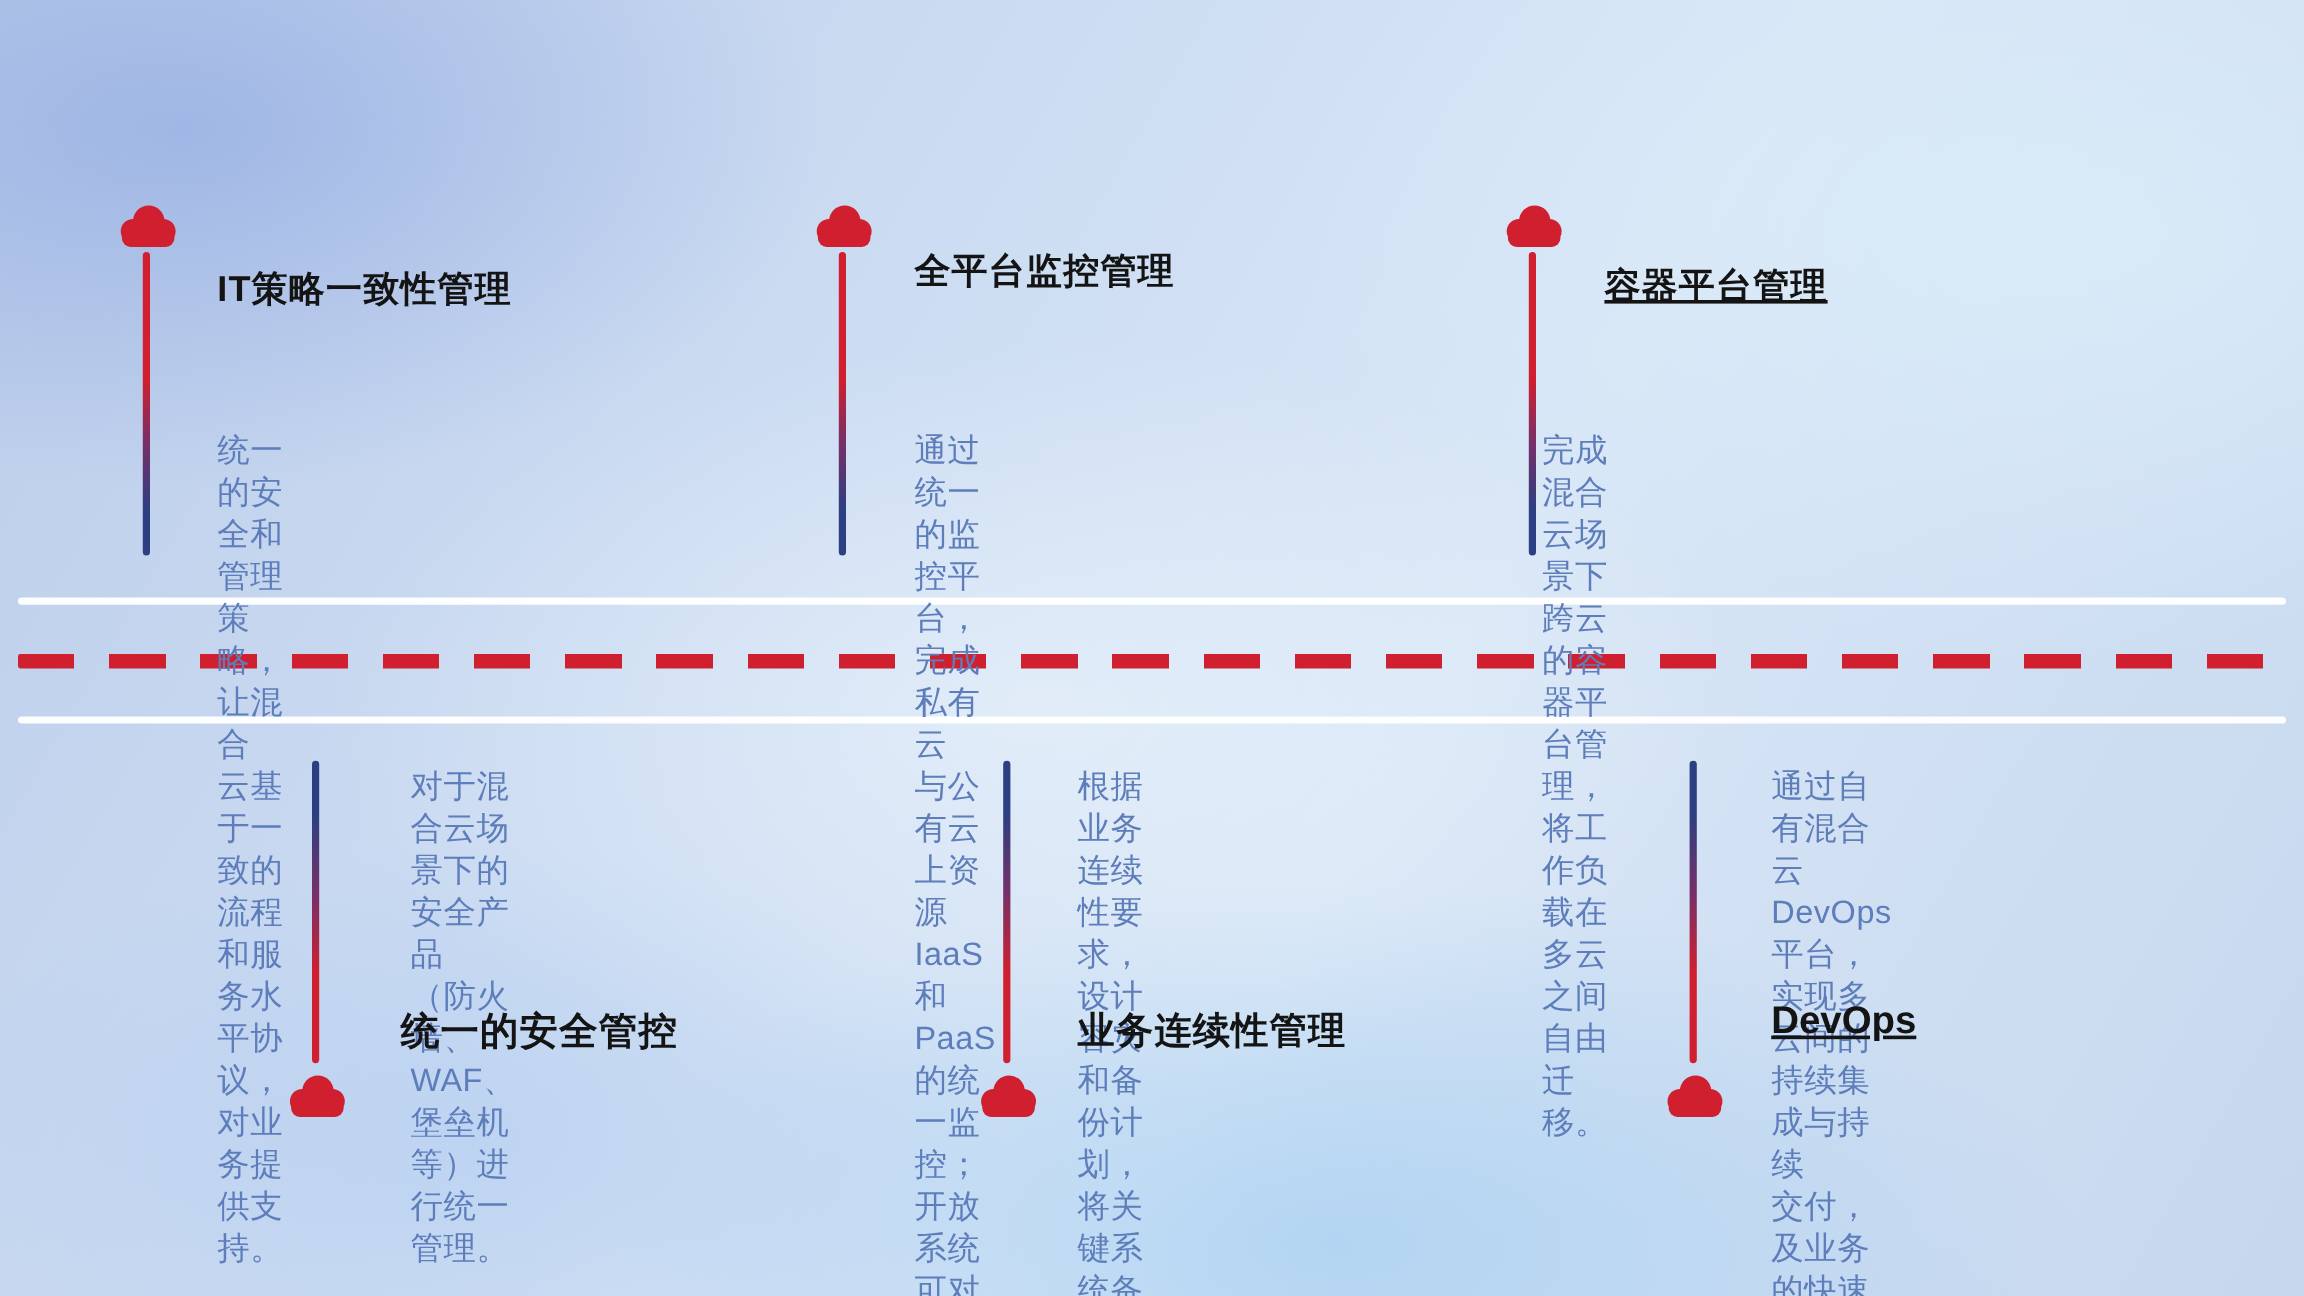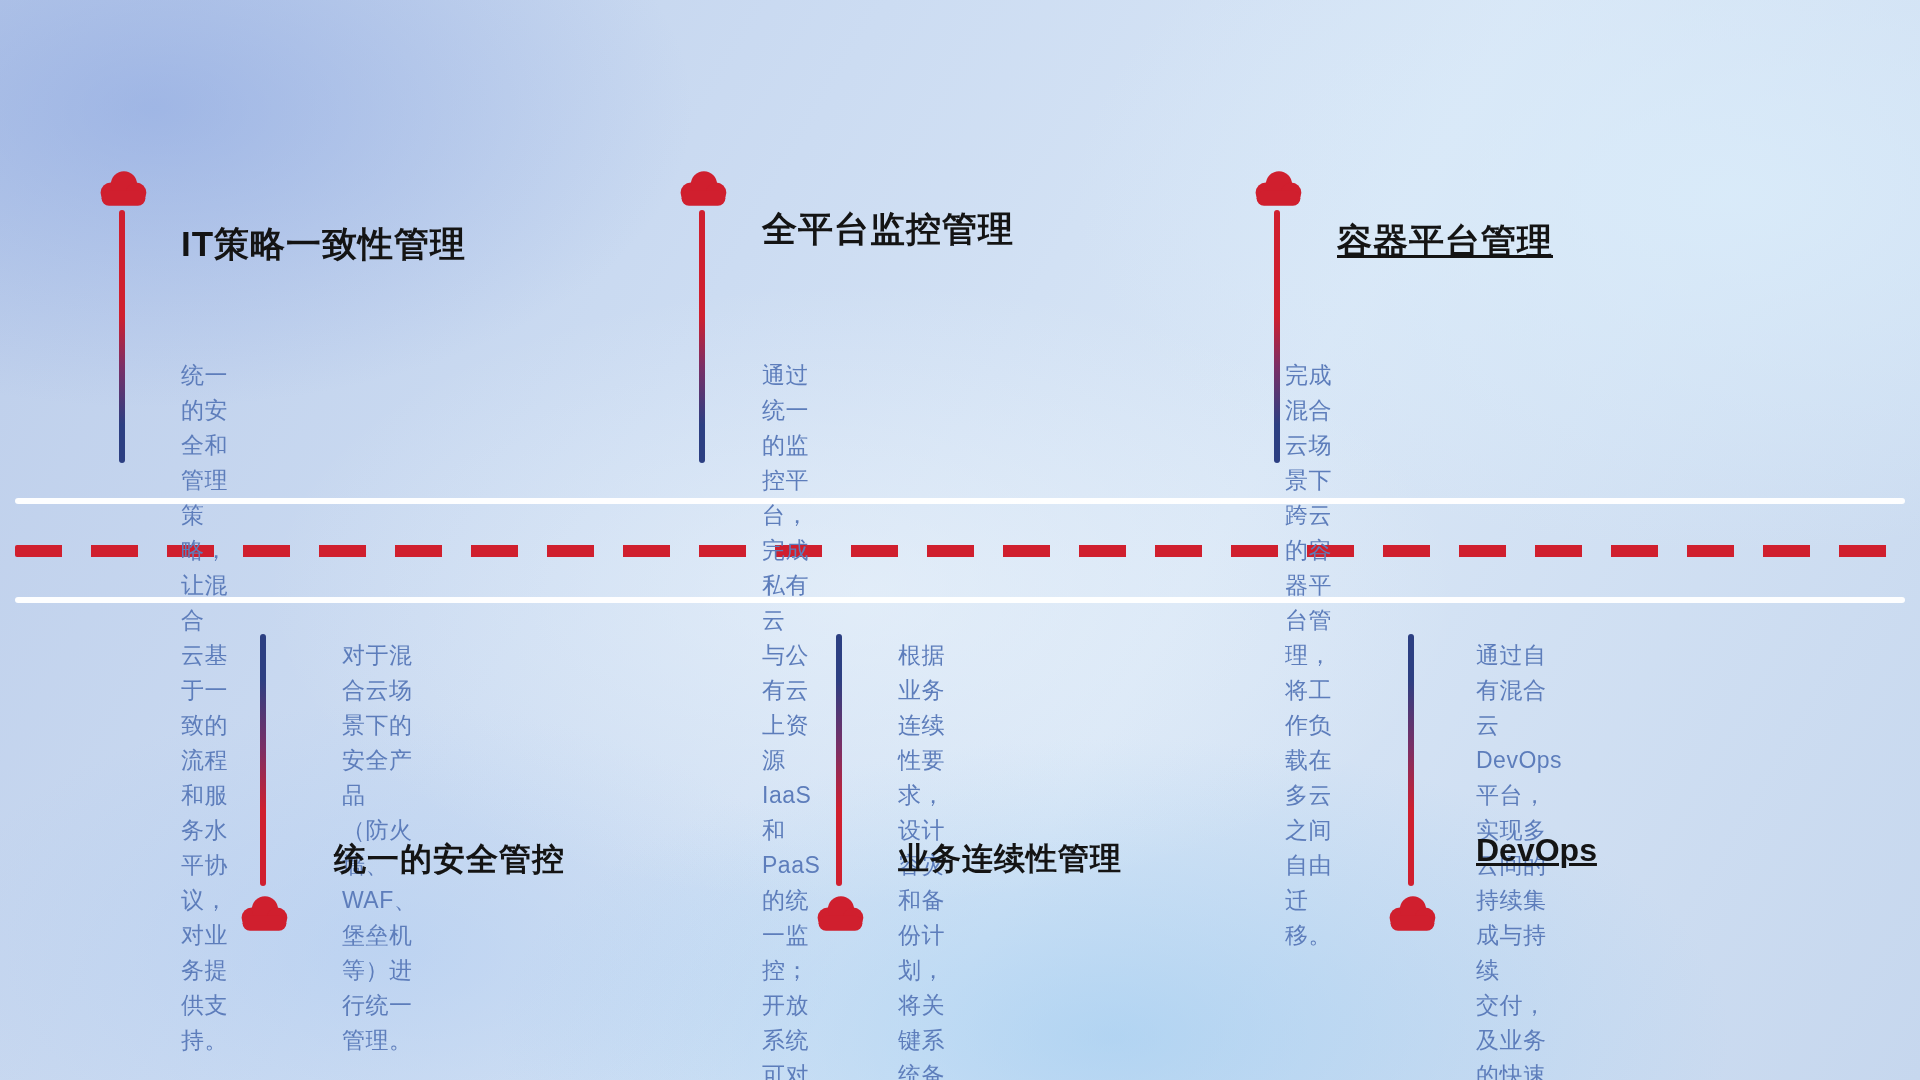--- a/index.html
+++ b/index.html
@@ -14,25 +14,25 @@
       radial-gradient(950px 460px at 58% 96%, rgba(150,200,240,0.55), transparent 65%),
       radial-gradient(700px 380px at 20% 88%, rgba(170,200,240,0.45), transparent 65%),
       linear-gradient(120deg,#bccdea 0%,#ccdcf2 35%,#d8e6f6 60%,#c6d7ee 100%);
   }
   .item{position:absolute;}
   .cloud-icon{position:absolute;width:56px;height:40px;color:var(--red);}
   .vline{position:absolute;width:6px;border-radius:3px;}
   .vline.down{background:linear-gradient(to bottom,var(--red) 0%,var(--red) 42%,#7a2f66 62%,var(--navy) 85%,var(--navy) 100%);}
   .vline.up{background:linear-gradient(to bottom,var(--navy) 0%,var(--navy) 18%,#7a2f66 45%,var(--red) 70%,var(--red) 100%);}
   .item-title{
-    position:absolute;font-size:35px;font-weight:bold;color:#141414;
+    position:absolute;font-size:30px;font-weight:bold;color:#141414;
     letter-spacing:1px;white-space:nowrap;
   }
   .item-desc{
-    position:absolute;font-size:23px;line-height:35px;color:var(--desc);
+    position:absolute;font-size:27px;line-height:35px;color:var(--desc);
     white-space:pre-line;letter-spacing:0.5px;
   }
   
   .road-line{position:absolute;left:15px;right:15px;height:6px;background:rgba(255,255,255,0.96);border-radius:3px;}
   .road-line.top{top:498px;}
   .road-line.bottom{top:597px;}
   .road-dashes{
     position:absolute;left:15px;right:15px;top:545px;height:12px;
     background:repeating-linear-gradient(to right,var(--red) 0 47px,transparent 47px 76px);
     border-radius:2px;

